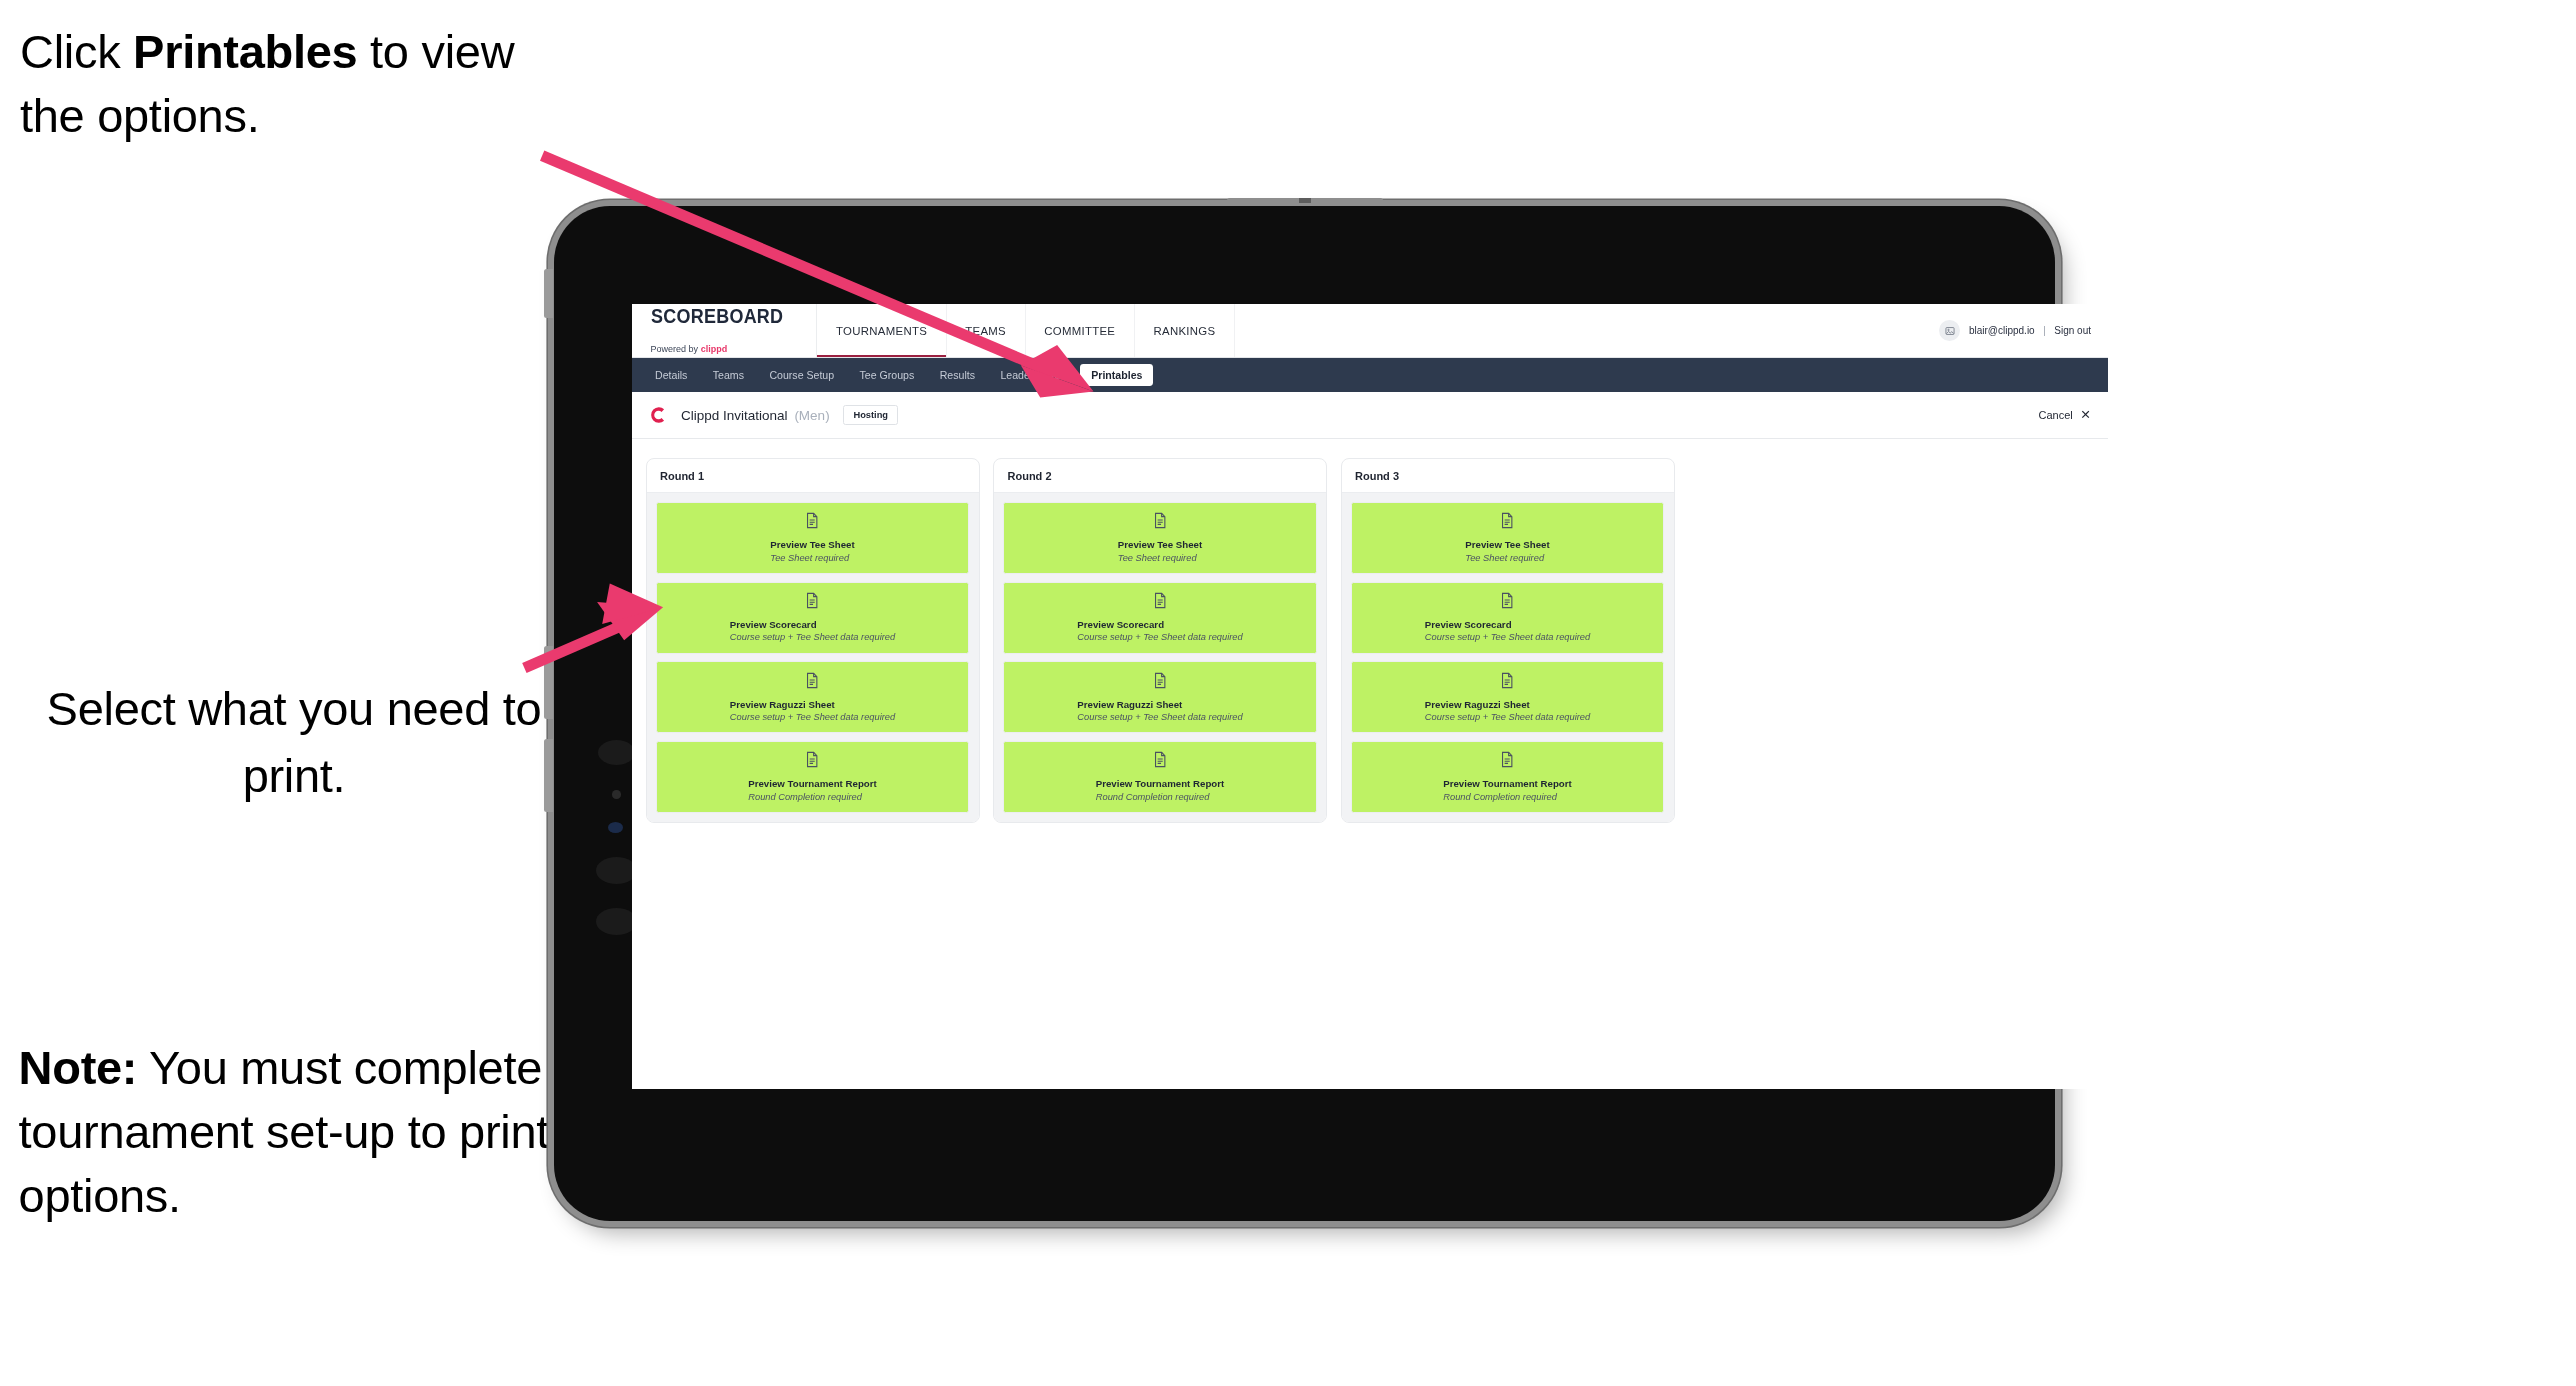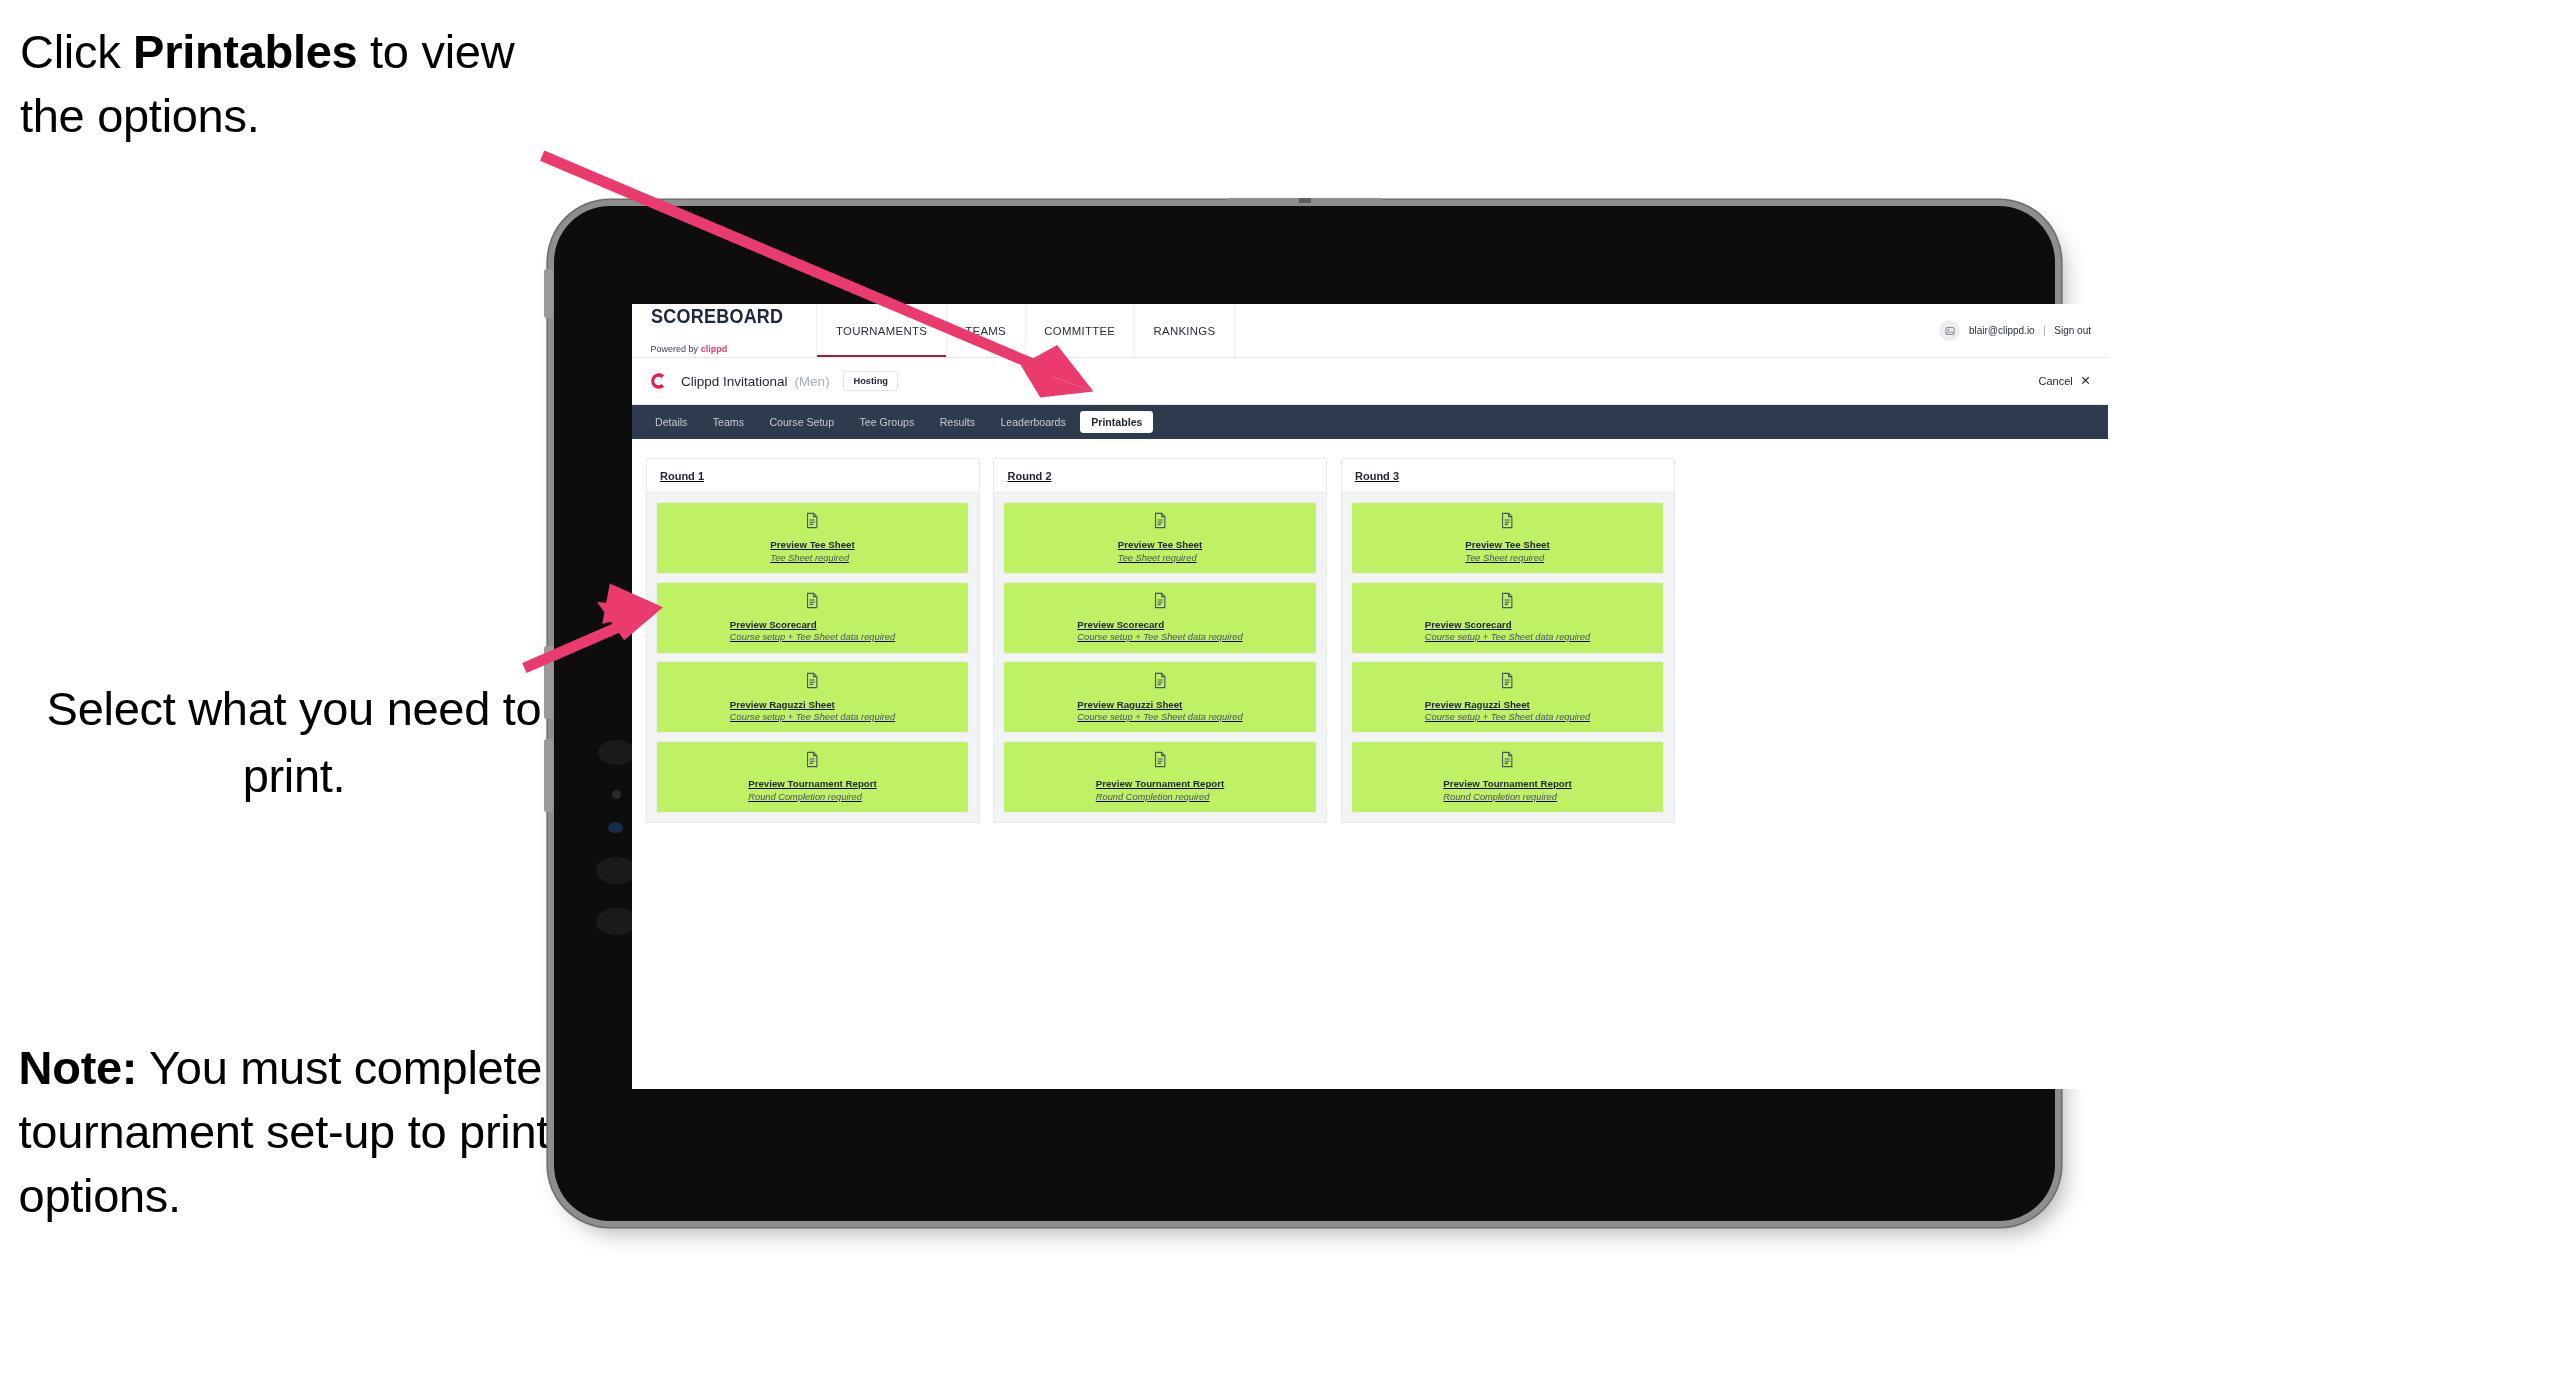--- a/index.html
+++ b/index.html
@@ -276,23 +276,22 @@
   }
   #round-grid {
     display: flex;
     gap: 13.5px;
     align-items: flex-start;
   }
   .round-card {
     width: 332px;
     background: #ffffff;
     border: 0.8px solid #e8eaed;
-    border-radius: 0;
+    border-radius: 8px;
     overflow: hidden;
-    text-decoration: underline;
   }
   .round-title {
     font-size: 11px;
     font-weight: 600;
     color: #1f2430;
     padding: 11px 13.5px 10px 13.5px;
     border-bottom: 0.8px solid #ebedf0;
   }
   .round-body {
     background: #f2f3f5;
@@ -367,47 +366,47 @@
           <svg width="10" height="10" viewBox="0 0 16 16" fill="none" stroke="currentColor" stroke-width="1.3">
             <rect x="1.5" y="2.5" width="13" height="11" rx="1.5"></rect>
             <circle cx="5.6" cy="6.3" r="1.1"></circle>
             <path d="M2.2 12.2l3.6-3.4 2.6 2.4 2.4-2.1 3 2.8"></path>
           </svg>
         </div>
         <div id="user-email">blair@clippd.io</div>
         <div id="user-sep">|</div>
         <div id="sign-out">Sign out</div>
       </div>
+    </div>
+
+    <div id="subtabs">
+      <div class="subtab">Details</div>
+      <div class="subtab">Teams</div>
+      <div class="subtab">Course Setup</div>
+      <div class="subtab">Tee Groups</div>
+      <div class="subtab">Results</div>
+      <div class="subtab">Leaderboards</div>
+      <div class="subtab active">Printables</div>
     </div>
 
     <div id="tournament-bar">
       <div id="clippd-mark">
         <svg width="22" height="22" viewBox="0 0 26 26">
           <path d="M20.2 6.1A9.2 9.2 0 1 0 20.2 19.9L17.2 16.4A5 5 0 1 1 17.2 9.6Z" fill="#e0204f"></path>
         </svg>
       </div>
       <div id="tournament-name">Clippd Invitational</div>
       <div id="tournament-gender">(Men)</div>
       <div id="hosting-chip">Hosting</div>
       <div id="cancel-btn">
         <span>Cancel</span>
         <span class="x-glyph">✕</span>
       </div>
     </div>
 
-    <div id="subtabs">
-      <div class="subtab">Details</div>
-      <div class="subtab">Teams</div>
-      <div class="subtab">Course Setup</div>
-      <div class="subtab">Tee Groups</div>
-      <div class="subtab">Results</div>
-      <div class="subtab">Leaderboards</div>
-      <div class="subtab active">Printables</div>
-    </div>
-
     <div id="content">
       <div id="round-grid">
 
         <div class="round-card">
           <div class="round-title">Round 1</div>
           <div class="round-body">
             <div class="print-row">
               <span class="doc-icon">
                   <svg width="14.4" height="17" viewBox="0 0 17 20" fill="none" stroke="currentColor" stroke-width="1.3">
                     <path d="M3 1.6h7.2L14 5.4V18.4H3z"></path>

